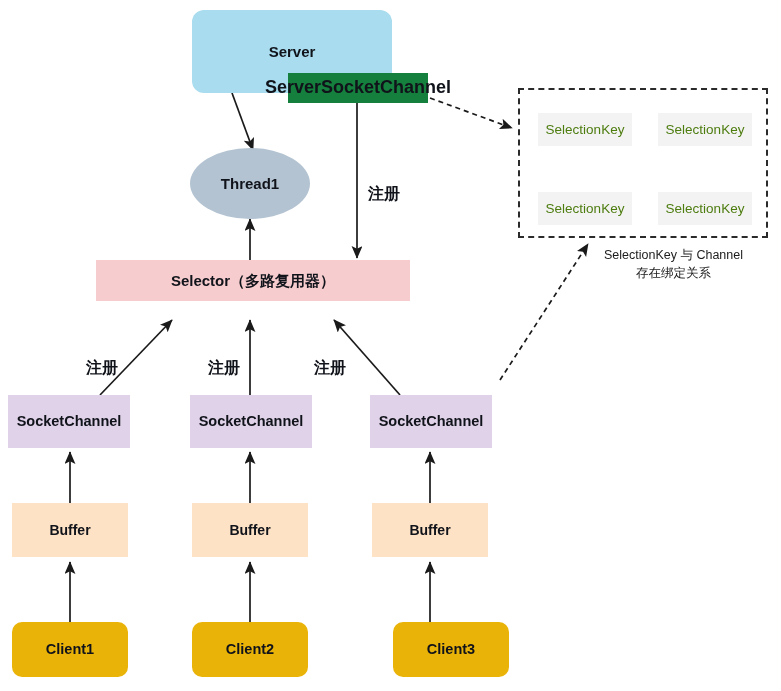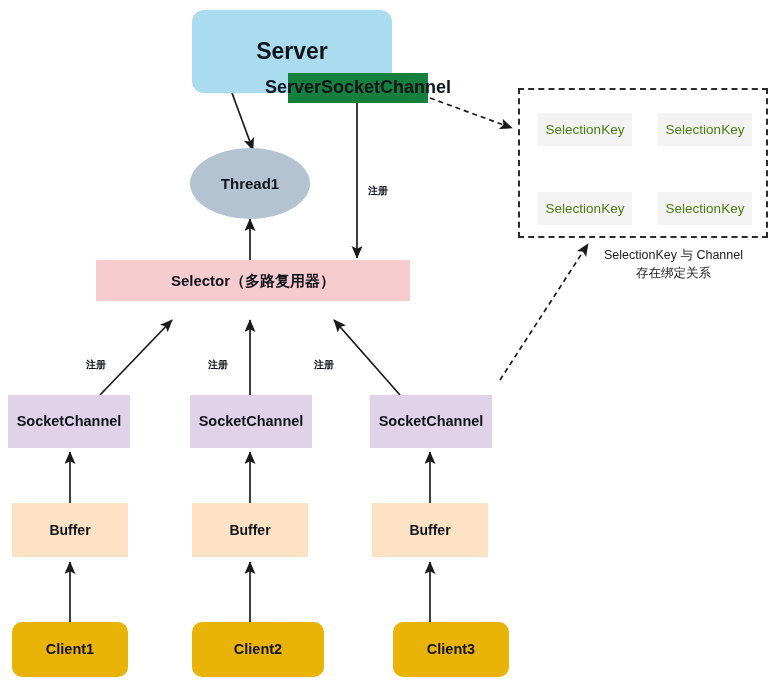--- a/index.html
+++ b/index.html
@@ -32,21 +32,21 @@
     justify-content: center;
     text-align: center;
     box-sizing: border-box;
     font-weight: bold;
     color: #10131a;
     line-height: 1.2;
   }
   .server-box {
     background: #a8dcee;
     border-radius: 12px;
-    font-size: 23px;
+    font-size: 15px;
     z-index: 2;
   }
   .ssc-box {
     background: #15803d;
     font-size: 18px;
     z-index: 3;
   }
   .thread-oval {
     background: #b3c3d1;
     border-radius: 50%;
@@ -88,21 +88,21 @@
     display: flex;
     align-items: center;
     justify-content: center;
     font-size: 13.5px;
     font-weight: normal;
     box-sizing: border-box;
     z-index: 2;
   }
   .edge-label {
     position: absolute;
-    font-size: 10px;
+    font-size: 16px;
     font-weight: bold;
     color: #10131a;
     white-space: nowrap;
     z-index: 4;
   }
   .caption {
     position: absolute;
     font-size: 12.5px;
     color: #1c1c1c;
     text-align: center;
@@ -187,21 +187,21 @@
   <div class="node buffer-box" style="left:192px; top:503px; width:116px; height:54px;">
     <span>Buffer</span>
   </div>
   <div class="node buffer-box" style="left:372px; top:503px; width:116px; height:54px;">
     <span>Buffer</span>
   </div>
 
   <div class="node client-box" style="left:12px; top:622px; width:116px; height:55px;">
     <span>Client1</span>
   </div>
-  <div class="node client-box" style="left:192px; top:622px; width:132px; height:55px;">
+  <div class="node client-box" style="left:192px; top:622px; width:116px; height:55px;">
     <span>Client2</span>
   </div>
   <div class="node client-box" style="left:393px; top:622px; width:116px; height:55px;">
     <span>Client3</span>
   </div>
 
   <div class="keygroup" style="left:518px; top:88px; width:250px; height:150px;"></div>
 
   <div class="keybox" style="left:538px; top:113px; width:94px; height:33px;">
     <span>SelectionKey</span>

